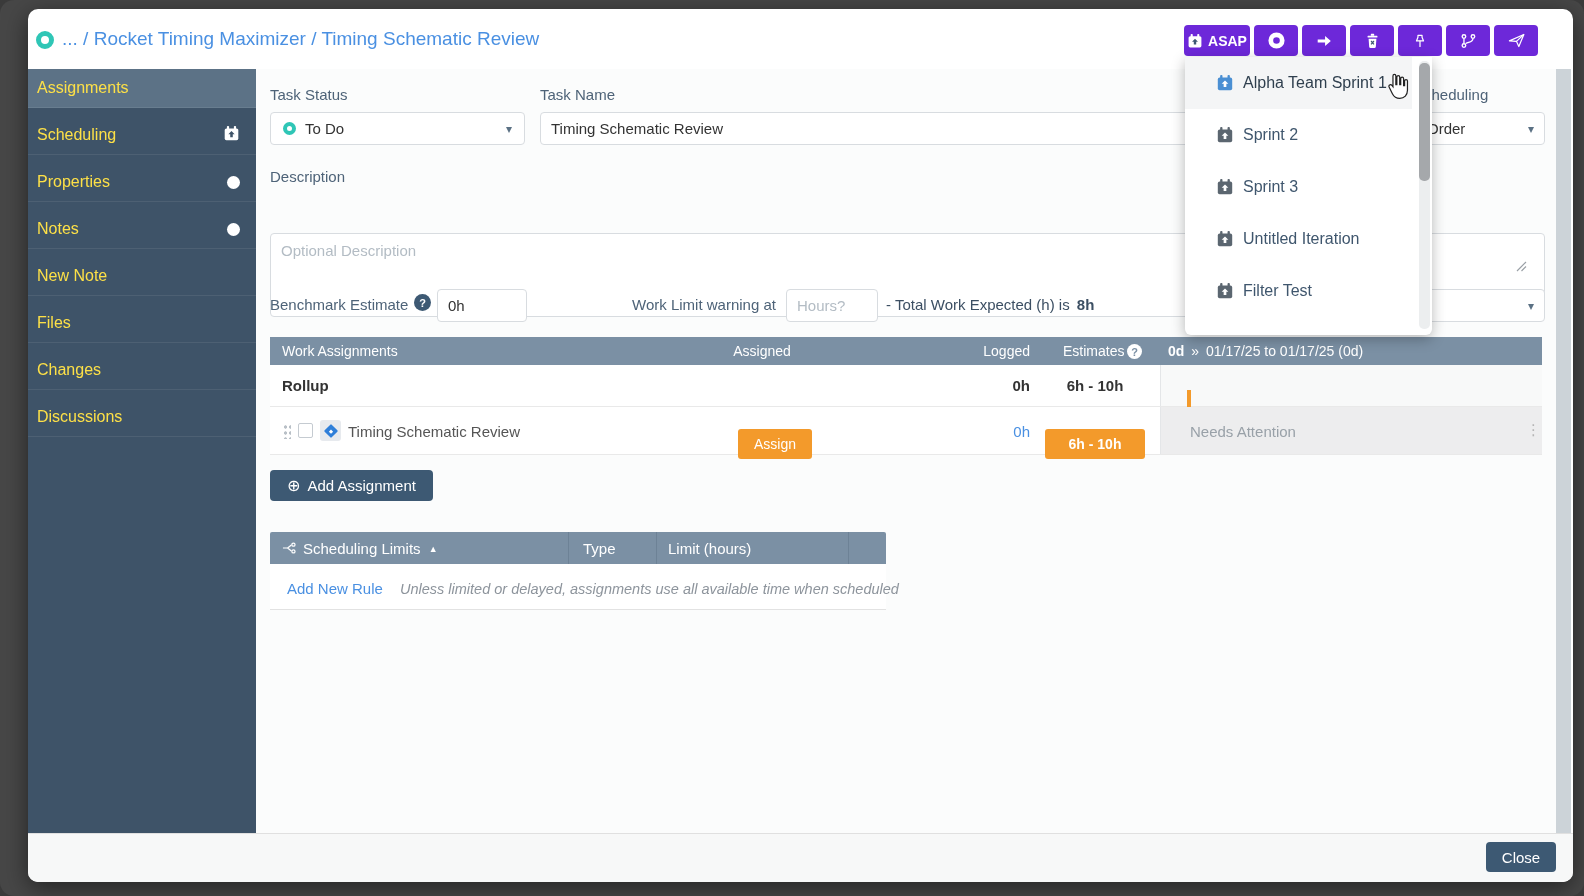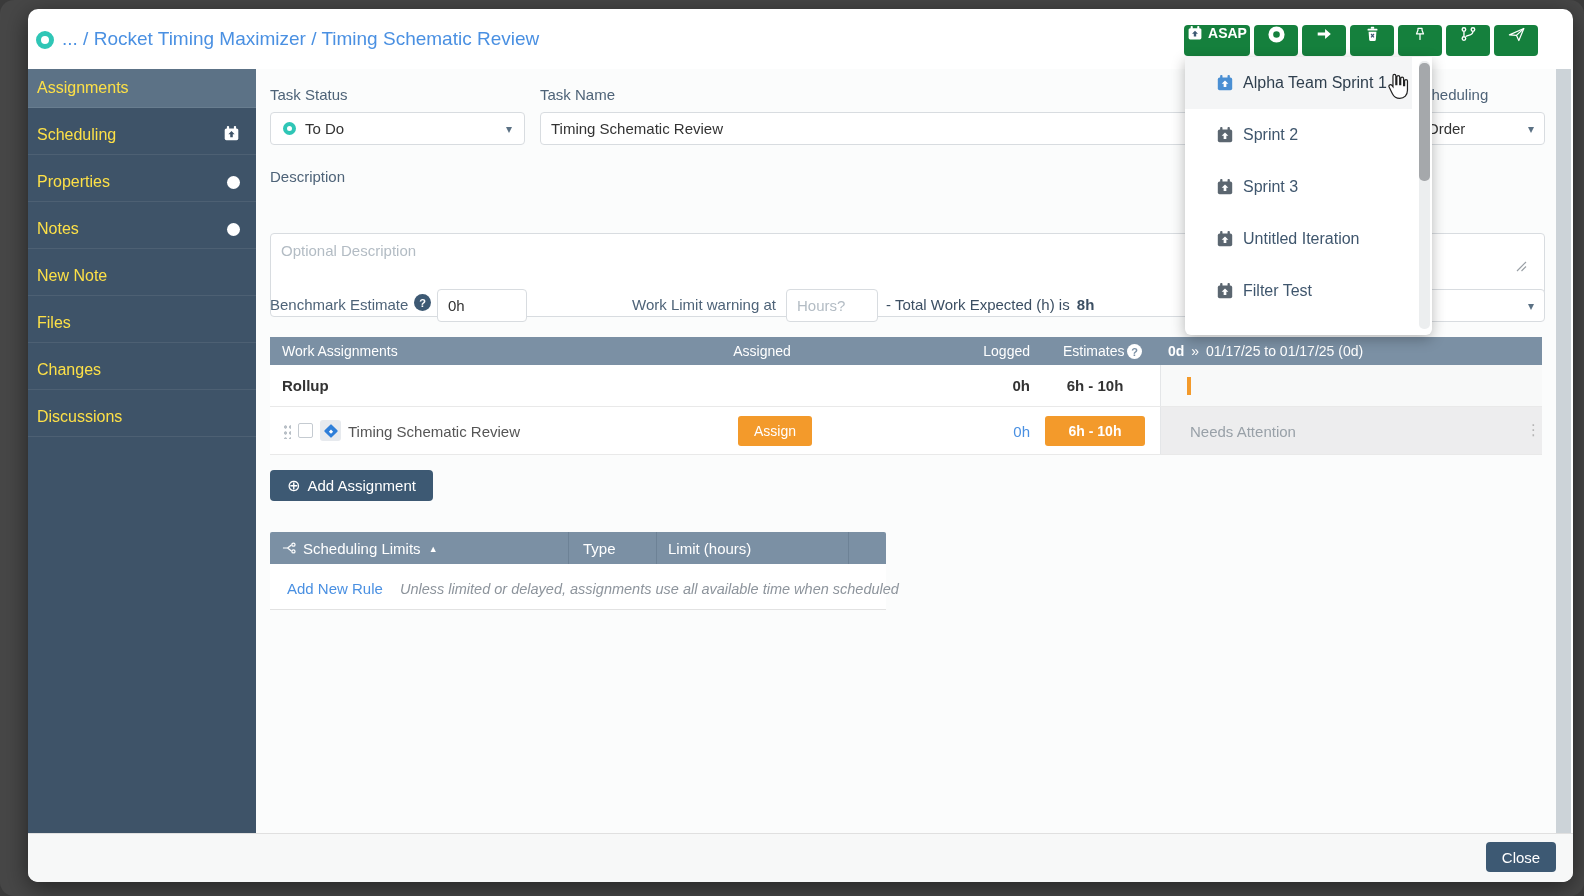--- a/index.html
+++ b/index.html
@@ -8,21 +8,21 @@
   .abs{position:absolute;}
   
   #modal-bg{left:28px;top:9px;width:1545px;height:873px;background:#fff;border-radius:10px;box-shadow:0 6px 24px rgba(0,0,0,.5);}
   #content-bg{left:256px;top:69px;width:1300px;height:764px;background:#fbfcfc;}
   #modal-scrollbar{left:1556px;top:69px;width:15px;height:764px;background:#ccd3d8;}
   #footer{left:28px;top:833px;width:1545px;height:49px;background:#f7f8f8;border-top:1px solid #e0e0e0;border-radius:0 0 10px 10px;box-sizing:border-box;}
   
   .donut{box-sizing:border-box;border-radius:50%;background:#fff;}
   #crumb-icon{left:36px;top:31px;width:18px;height:18px;border:5px solid #2fc6b6;}
   #breadcrumb{left:62px;top:28px;font-size:19px;color:#4a90e2;}
-  .tbtn{top:25px;height:31px;background:#15803d;border-radius:4px;display:flex;justify-content:center;gap:5px;color:#fff;}
+  .tbtn{top:25px;height:31px;background:#6d28d9;border-radius:4px;display:flex;align-items:center;justify-content:center;gap:5px;color:#fff;}
   .tbtn svg{display:block;}
   #btn-asap{left:1184px;width:66px;font-size:14px;font-weight:bold;}
   #btn-donut{left:1254px;width:44px;}
   #btn-arrow{left:1302px;width:44px;}
   #btn-trash{left:1350px;width:44px;}
   #btn-pin{left:1398px;width:44px;}
   #btn-fork{left:1446px;width:44px;}
   #btn-send{left:1494px;width:44px;}
   
   #sidebar{left:28px;top:69px;width:228px;height:764px;background:#3e5368;}
@@ -37,21 +37,21 @@
   .fbox{background:#fff;border:1px solid #d8dce0;border-radius:4px;box-sizing:border-box;display:flex;align-items:center;font-size:15px;color:#333;}
   .caret{color:#5b7184;font-size:12px;}
   input.fbox{padding:0 10px;outline:none;}
   textarea.fbox{resize:none;padding:8px 10px;outline:none;font-family:inherit;margin-top:47px;}
   textarea::placeholder,input::placeholder{color:#b3bcc4;}
   .help{display:inline-flex;align-items:center;justify-content:center;width:17px;height:17px;border-radius:50%;
         background:#3d5973;color:#fff;font-size:11px;font-weight:bold;}
   
   .thead{background:#7b90a4;color:#fff;font-size:14px;}
   .tl-cell{box-sizing:border-box;border-left:1px solid #e4e6e8;}
-  .orange{background:#f39a2b;}
+  .orange{background:#f39a2b;margin-top:13px;}
   .badge{border-radius:3px;color:#fff;display:flex;align-items:center;justify-content:center;font-size:14px;font-weight:bold;}
   .assignbtn{border-radius:3px;color:#fff;display:flex;align-items:center;justify-content:center;font-size:14px;}
   .dots6{width:8px;height:15px;background-image:radial-gradient(circle,#b9c0c7 1.4px,transparent 1.9px);background-size:5px 6px;}
   .checkbox{width:15px;height:15px;background:#fff;border:1px solid #c5cbd1;border-radius:2px;box-sizing:border-box;}
   .icontile{width:21px;height:21px;background:#e7eaee;border-radius:3px;display:flex;align-items:center;justify-content:center;}
   .diamond{width:10px;height:10px;background:#2f7fd9;border-radius:1px;transform:rotate(45deg);display:flex;align-items:center;justify-content:center;}
   .diamond-core{width:3px;height:3px;background:#fff;}
   .kebab{color:#b5b5b5;font-size:15px;line-height:1;}
   .slatebtn{background:#3d5973;border-radius:4px;color:#fff;display:flex;align-items:center;justify-content:center;gap:7px;font-size:15px;}
   

